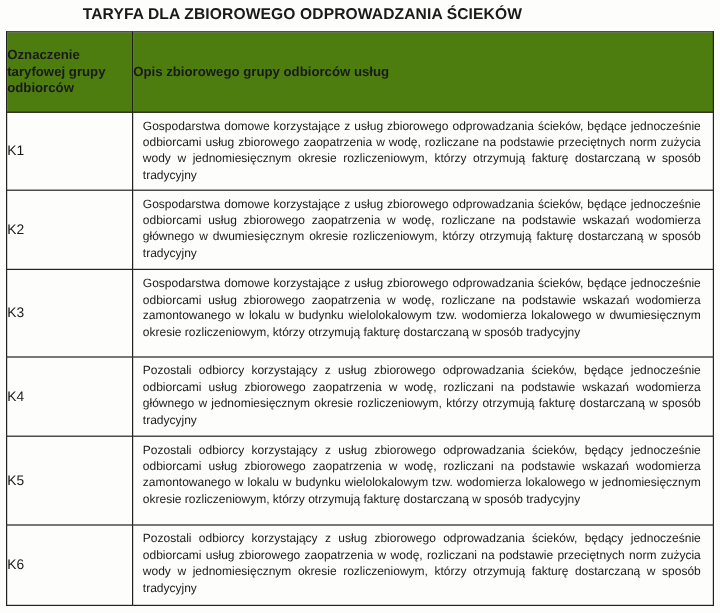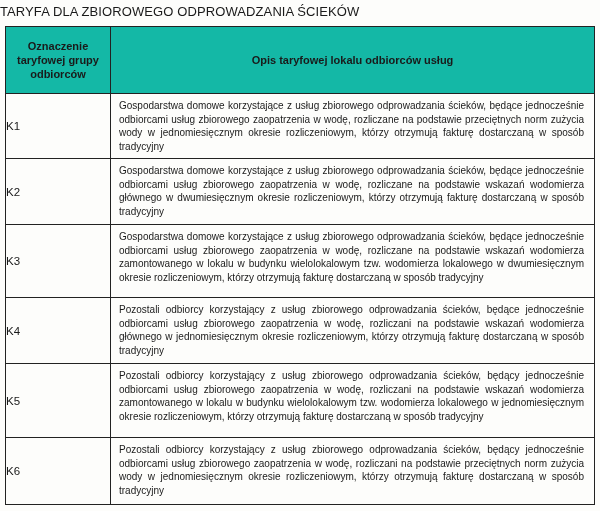--- a/index.html
+++ b/index.html
@@ -1,32 +1,32 @@
 <!DOCTYPE html>
 <html><head>
 <meta charset="utf-8">
 <style>
   html, body { margin: 0; padding: 0; }
   body {
     width: 600px; height: 511px; background: #fdfdfb; overflow: hidden;
     font-family: "Liberation Sans", sans-serif; color: #1a1a1a;
   }
   .title {
-    position: absolute; left: 0; top: 4px; width: 504px; text-align: left;
-    font-weight: normal; font-size: 13px; letter-spacing: 0.1px;
+    position: absolute; left: 0; top: 4px; width: 504px; text-align: center;
+    font-weight: bold; font-size: 13px; letter-spacing: 0.1px;
   }
   table {
     position: absolute; left: 5px; top: 26px; width: 590px;
     border-collapse: collapse; table-layout: fixed;
   }
   td, th { border: 1.5px solid #222; padding: 0; }
   col.c1 { width: 105px; }
   th {
-    background: #14b8a6; font-weight: bold; font-size: 11px; height: 66px;
-    text-align: center; vertical-align: middle; line-height: 14px;
+    background: #4d7c0f; font-weight: bold; font-size: 11px; height: 66px;
+    text-align: left; vertical-align: middle; line-height: 14px;
   }
   td.code { vertical-align: middle; font-size: 11.5px; }
   td.desc {
     font-size: 10px; line-height: 13.5px; text-align: justify;
     padding: 5px 10px 5px 8px; vertical-align: top;
   }
   tr.r1 td { height: 54px; }
   tr.r2 td { height: 55px; }
   tr.r3 td { height: 62px; }
   tr.r4 td { height: 55px; }
@@ -39,21 +39,21 @@
 <div class="title">TARYFA DLA ZBIOROWEGO ODPROWADZANIA ŚCIEKÓW</div>
 
 <table>
   <colgroup>
       <col class="c1">
       <col>
     </colgroup>
   <thead>
     <tr>
       <th>Oznaczenie taryfowej grupy odbiorców</th>
-      <th>Opis taryfowej lokalu odbiorców usług</th>
+      <th>Opis zbiorowego grupy odbiorców usług</th>
     </tr>
   </thead>
   <tbody>
     <tr class="r1">
       <td class="code">K1</td>
       <td class="desc">Gospodarstwa domowe korzystające z usług zbiorowego odprowadzania ścieków, będące jednocześnie odbiorcami usług zbiorowego zaopatrzenia w wodę, rozliczane na podstawie przeciętnych norm zużycia wody w jednomiesięcznym okresie rozliczeniowym, którzy otrzymują fakturę dostarczaną w sposób tradycyjny</td>
     </tr>
     <tr class="r2">
       <td class="code">K2</td>
       <td class="desc">Gospodarstwa domowe korzystające z usług zbiorowego odprowadzania ścieków, będące jednocześnie odbiorcami usług zbiorowego zaopatrzenia w wodę, rozliczane na podstawie wskazań wodomierza głównego w dwumiesięcznym okresie rozliczeniowym, którzy otrzymują fakturę dostarczaną w sposób tradycyjny</td>

